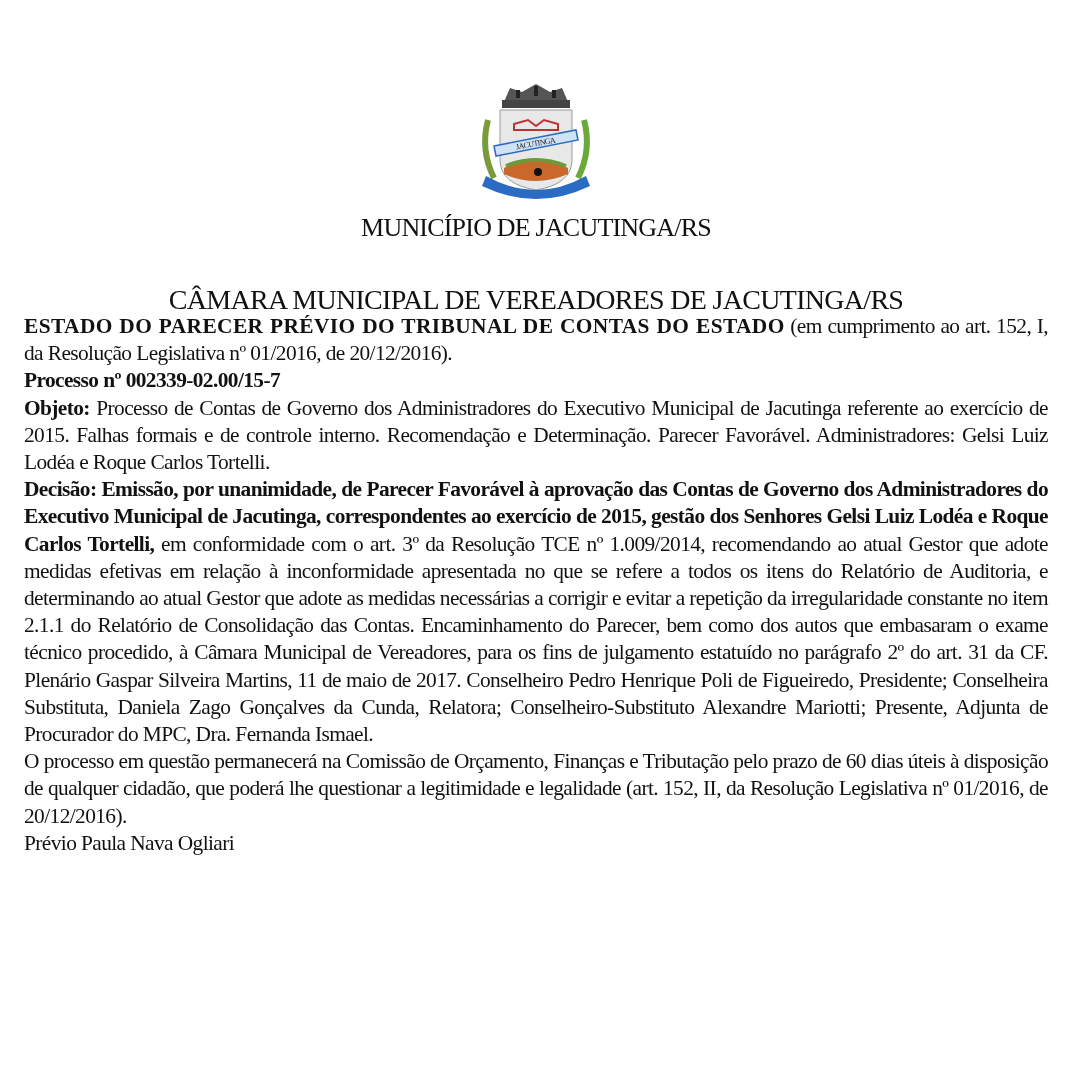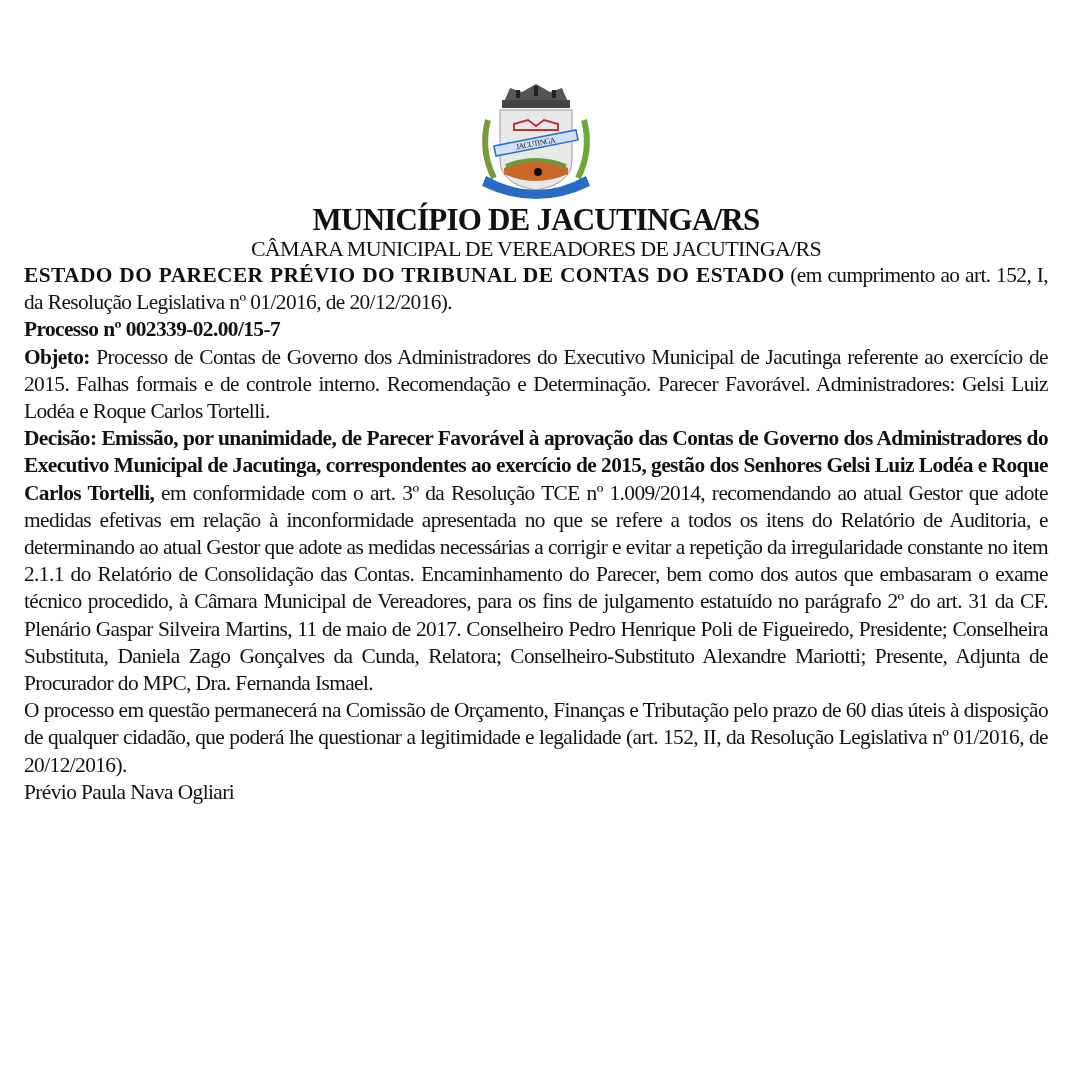--- a/index.html
+++ b/index.html
@@ -5,22 +5,22 @@
   html, body { margin: 0; padding: 0; background: #ffffff; }
   body { width: 1080px; height: 1090px; position: relative; overflow: hidden; }
   .page {
     position: absolute; left: 24px; top: 80px; width: 1024px;
     font-family: "Liberation Serif", serif; color: #111;
     font-size: 21.4px; line-height: 27.2px;
     letter-spacing: -0.6px;
   }
   .crest { display: block; margin: 0 auto; width: 140px; height: 125px; }
   .center { text-align: center; }
-  .title { font-weight: bold; font-size: 31px; line-height: 30px; margin-top: 0; letter-spacing: -0.8px; }
-  .subtitle { font-size: 22px; line-height: 27px; letter-spacing: -0.7px; }
+  .title { font-weight: normal; font-size: 26px; line-height: 30px; margin-top: 8px; letter-spacing: -0.8px; }
+  .subtitle { font-size: 28px; line-height: 27px; letter-spacing: -0.7px; margin-top: 43px; }
   .just { text-align: justify; text-align-last: left; }
   .b { font-weight: bold; }
   p { margin: 0; }
   .extrato-head { letter-spacing: 0.4px; }
 </style>
 </head>
 <body>
 
 <div class="page">
 

